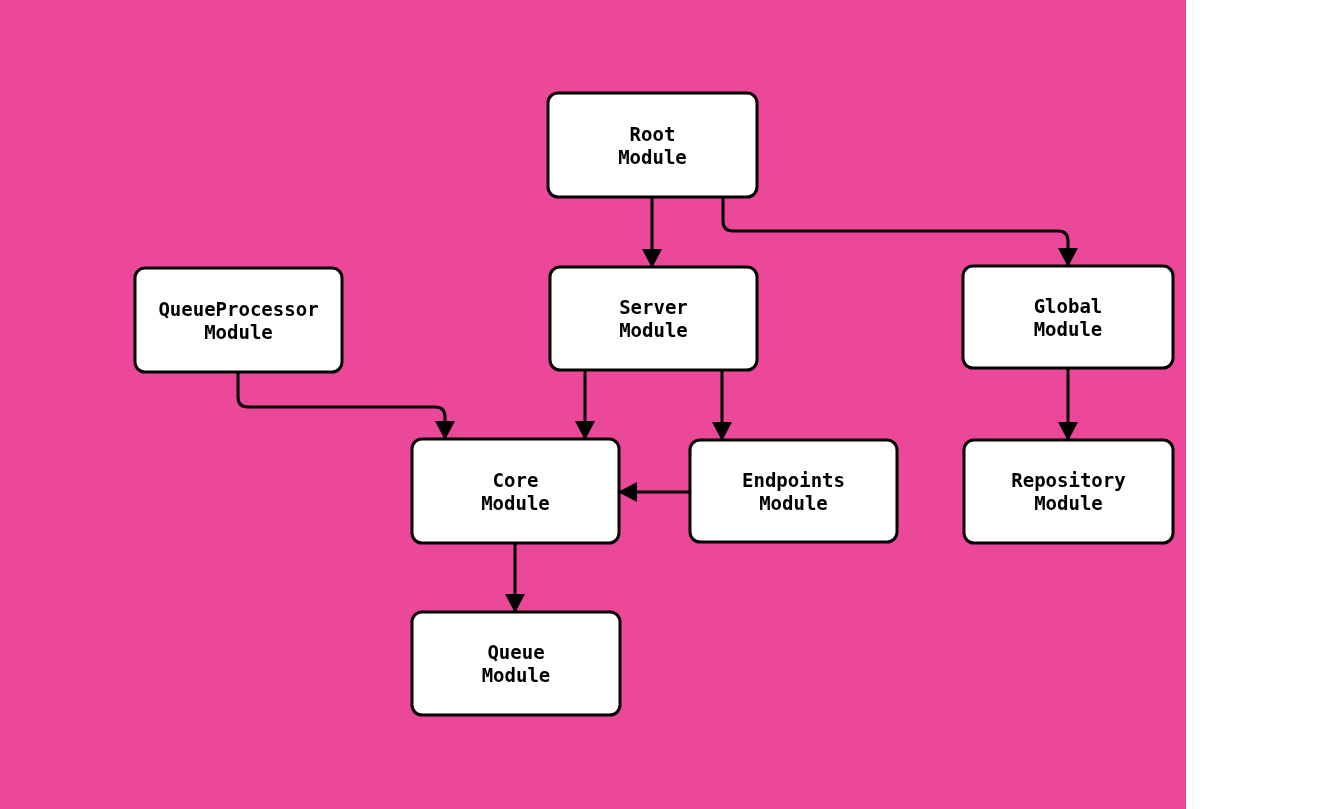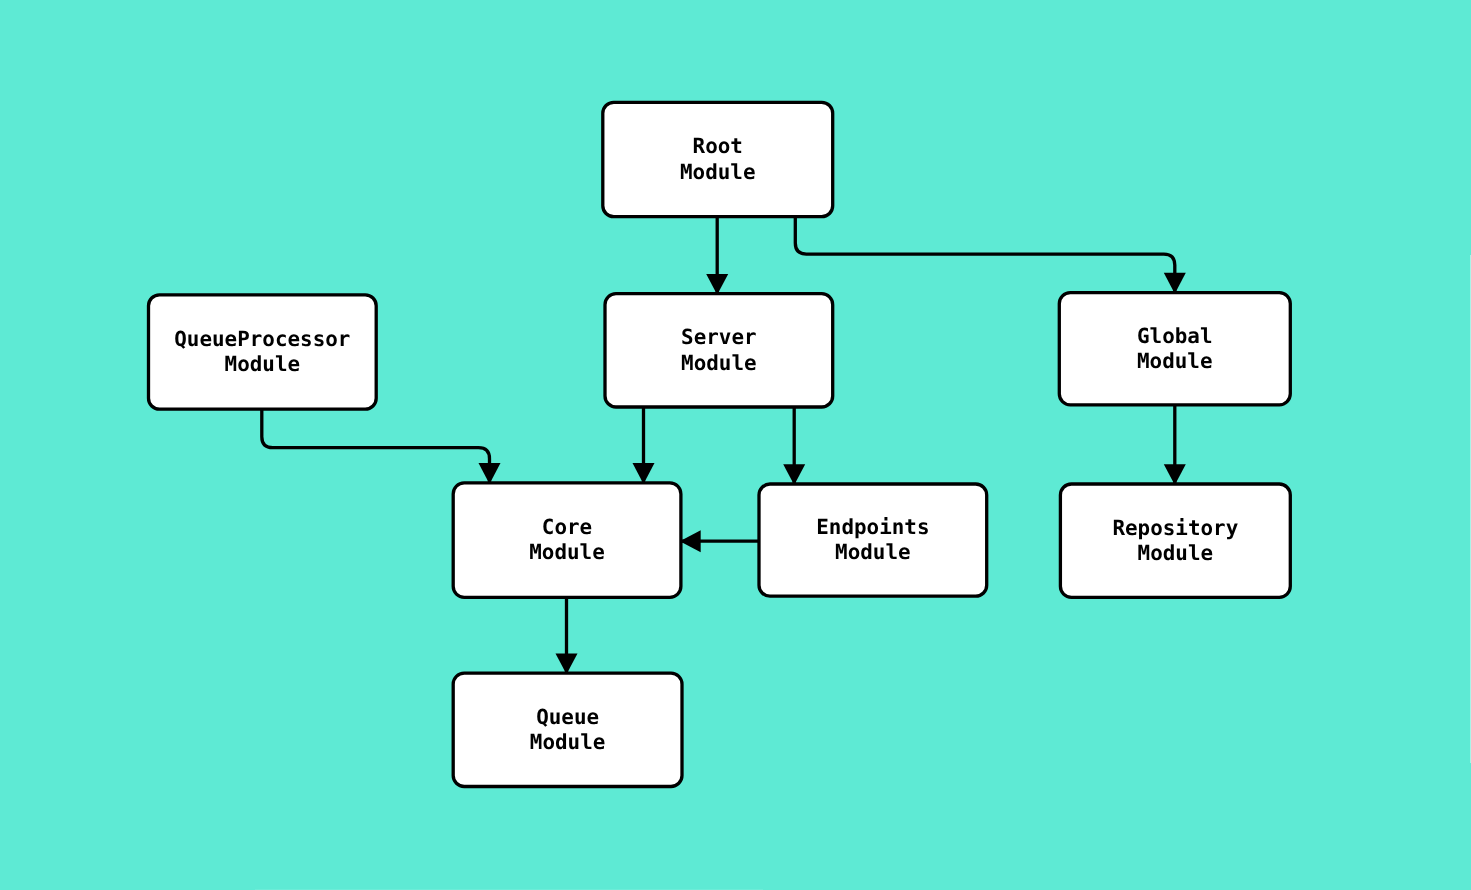--- a/index.html
+++ b/index.html
@@ -2,23 +2,23 @@
 <html><head>
 <meta charset="utf-8">
 <style>
   html, body {
     margin: 0;
     padding: 0;
     background: #ffffff;
   }
   .canvas {
     position: relative;
-    width: 1337px;
+    width: 1186px;
     height: 809px;
-    background: #5eead4;
+    background: #ec4899;
     overflow: hidden;
   }
   svg {
     display: block;
   }
   .node-box {
     fill: #ffffff;
     stroke: #000000;
     stroke-width: 3px;
   }

